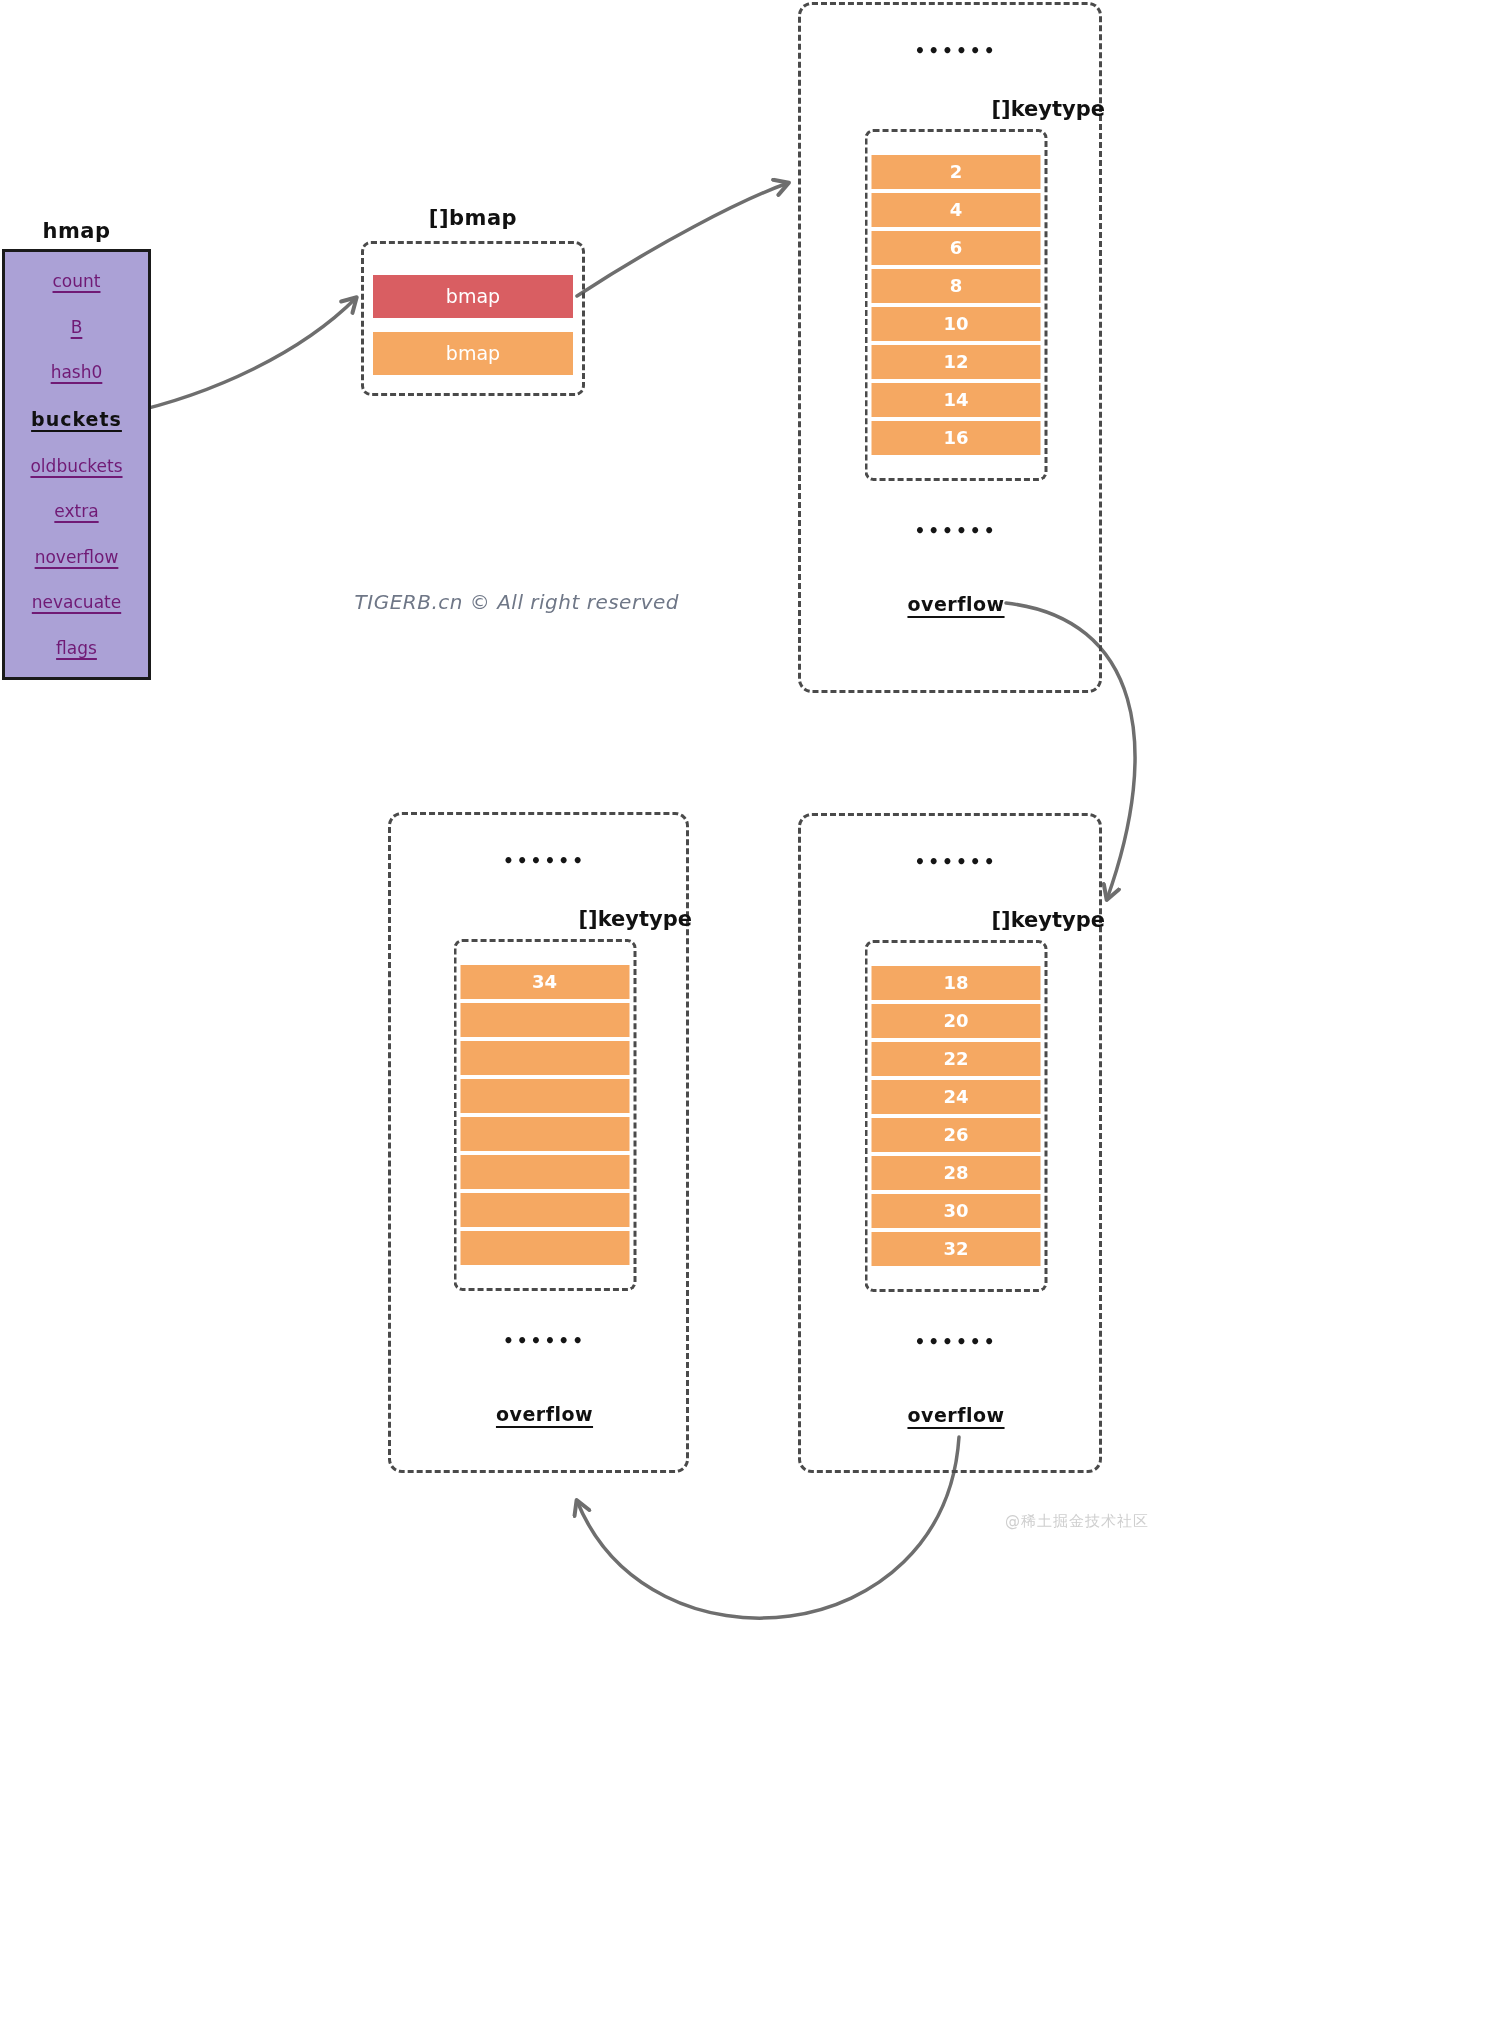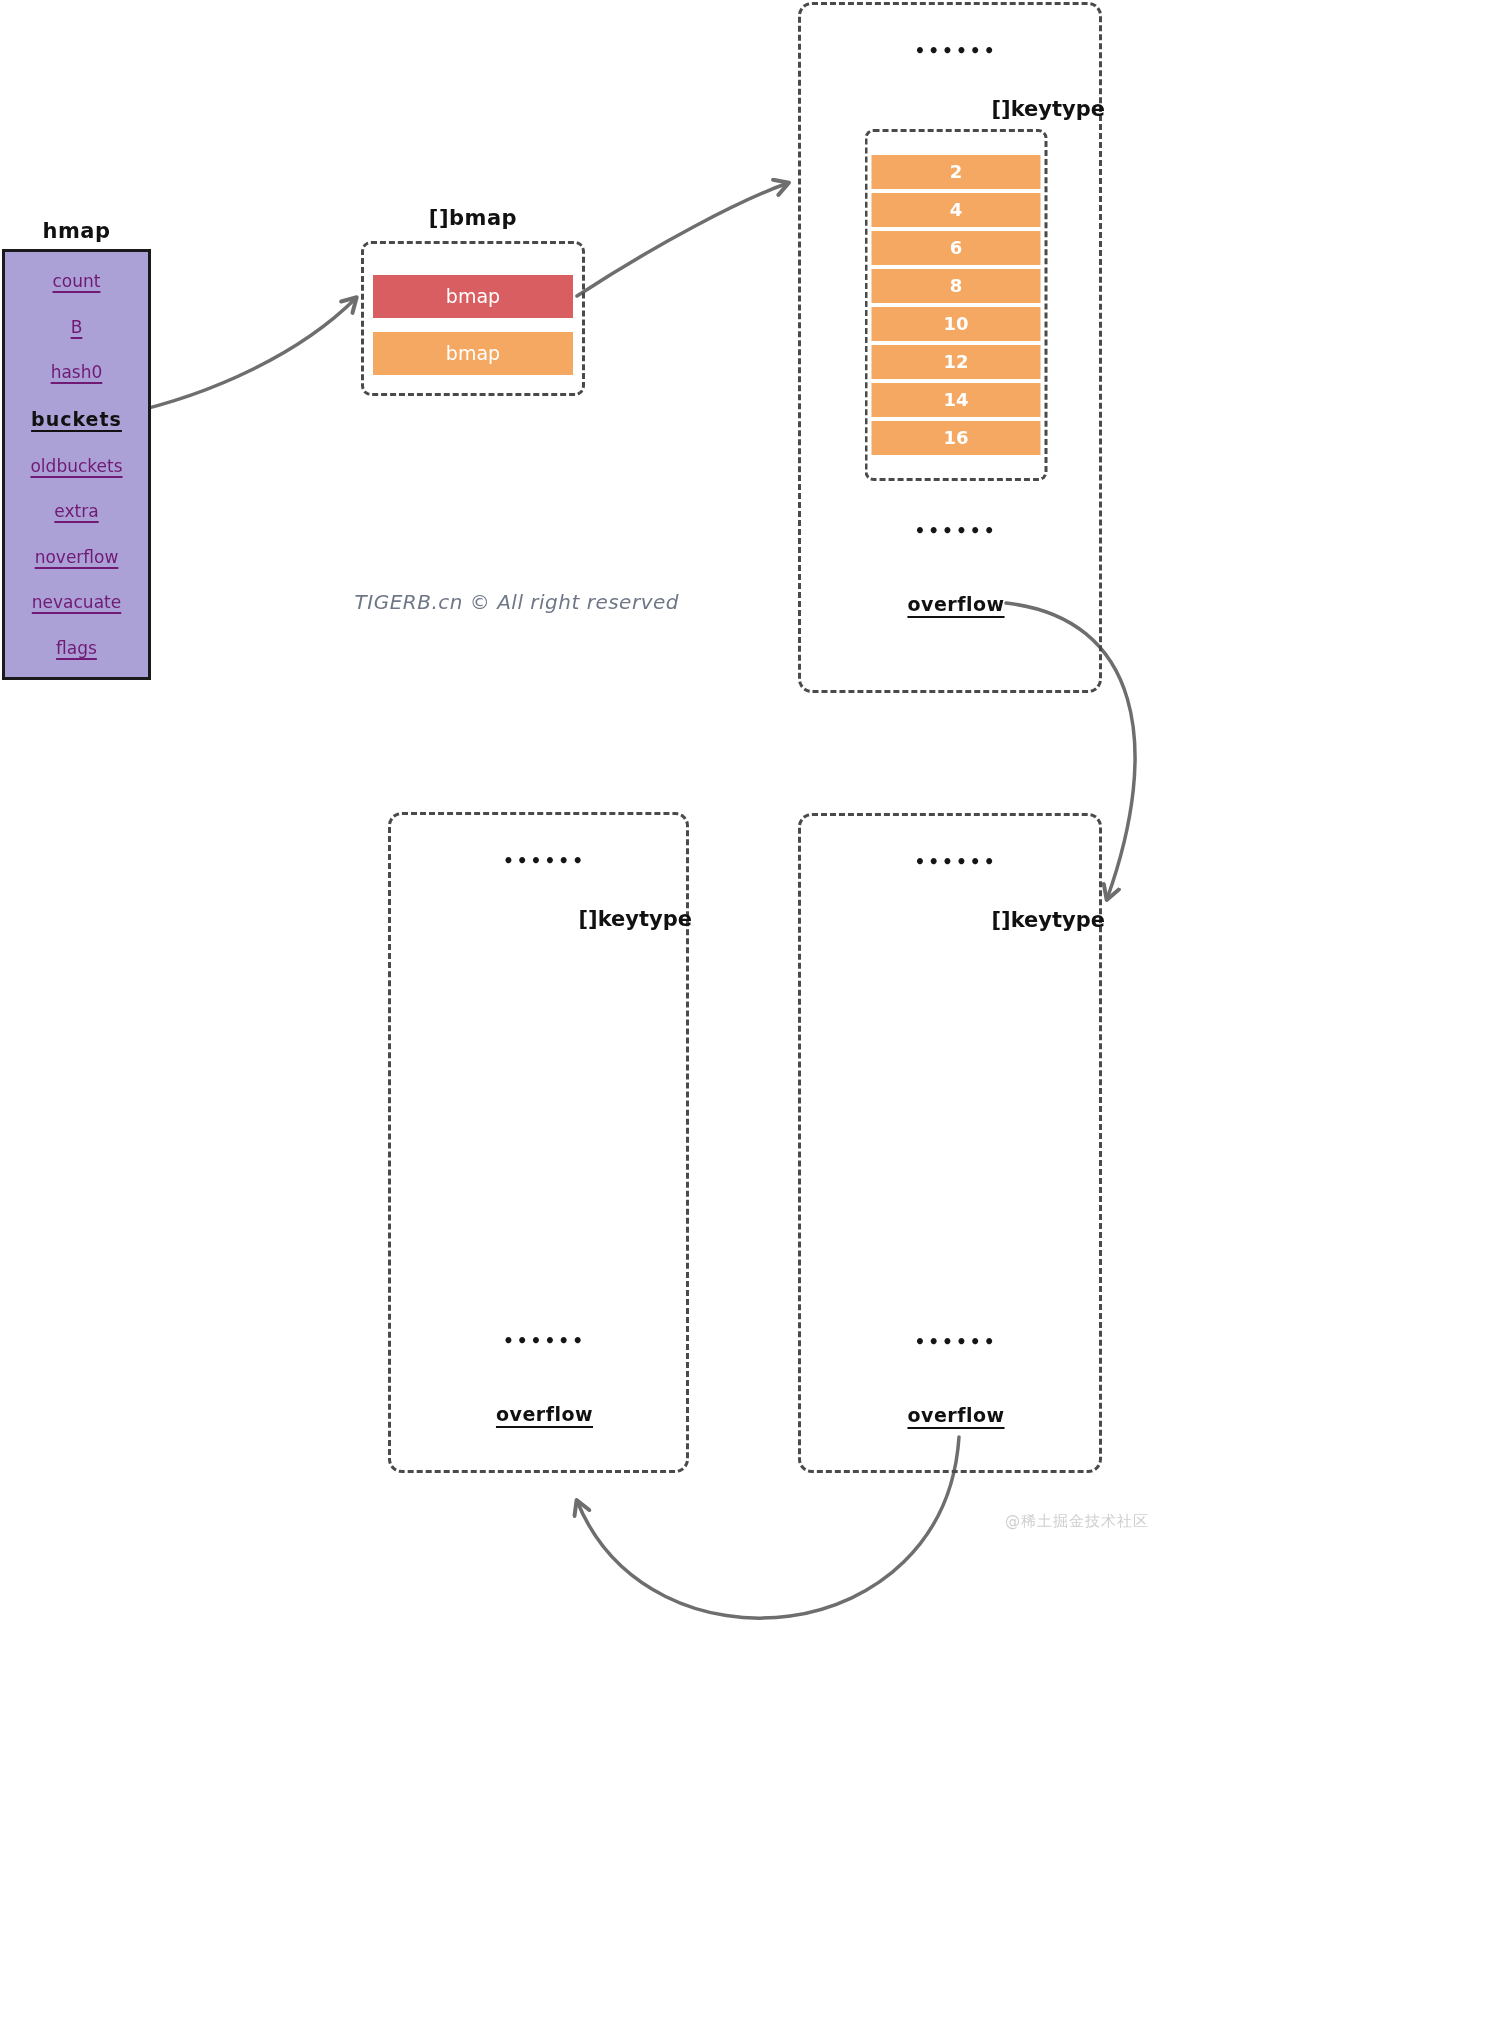--- a/index.html
+++ b/index.html
@@ -107,27 +107,51 @@
           <div class="kcell">16</div>
         </div>
     </div>
     <div class="dots bottom">••••••</div>
     <div class="overflow-label">overflow</div>
   </div>
 
   <div class="bucket" id="bucket-bottom-left">
     <div class="dots">••••••</div>
     <div class="keytype-title">[]keytype</div>
+    <div class="inner-box">
+      <div class="cells">
+          <div class="kcell">34</div>
+          <div class="kcell"></div>
+          <div class="kcell"></div>
+          <div class="kcell"></div>
+          <div class="kcell"></div>
+          <div class="kcell"></div>
+          <div class="kcell"></div>
+          <div class="kcell"></div>
+        </div>
+    </div>
     <div class="dots bottom">••••••</div>
     <div class="overflow-label">overflow</div>
   </div>
 
   <div class="bucket" id="bucket-bottom-right">
     <div class="dots">••••••</div>
     <div class="keytype-title">[]keytype</div>
+    <div class="inner-box">
+      <div class="cells">
+          <div class="kcell">18</div>
+          <div class="kcell">20</div>
+          <div class="kcell">22</div>
+          <div class="kcell">24</div>
+          <div class="kcell">26</div>
+          <div class="kcell">28</div>
+          <div class="kcell">30</div>
+          <div class="kcell">32</div>
+        </div>
+    </div>
     <div class="dots bottom">••••••</div>
     <div class="overflow-label">overflow</div>
   </div>
 
   <div id="watermark-center">TIGERB.cn © All right reserved</div>
   <div id="watermark-corner">@稀土掘金技术社区</div>
 
 </div>
 
 </body></html>

